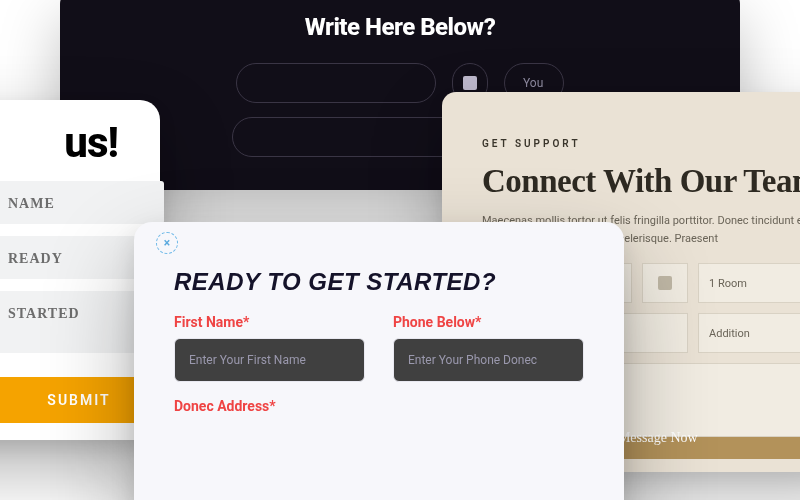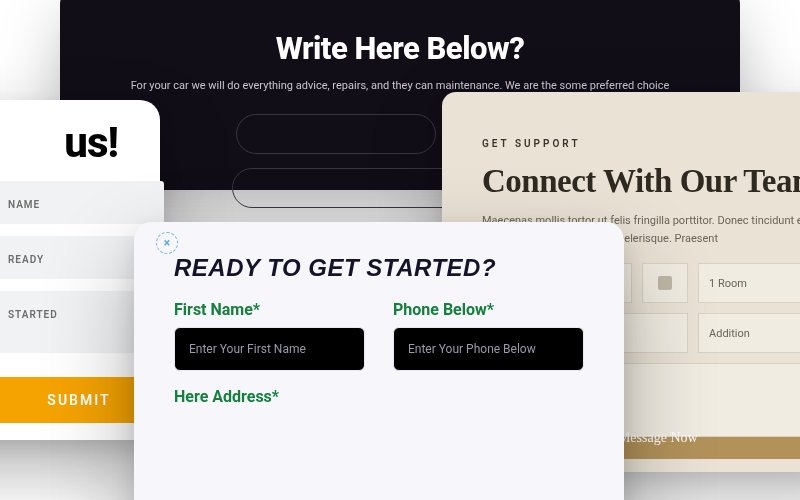--- a/index.html
+++ b/index.html
@@ -6,41 +6,41 @@
   html, body { width: 800px; height: 500px; overflow: hidden; font-family: -apple-system, BlinkMacSystemFont, "Segoe UI", Roboto, Arial, sans-serif; background: #fff; }
   .stage { position: relative; width: 800px; height: 500px; }
 
   
   .card-a {
     position: absolute; left: 60px; top: -10px; width: 680px; height: 200px;
     background: #110e18; border-radius: 14px; color: #fff; padding: 18px 40px 0 40px;
     box-shadow: 0 30px 60px rgba(0,0,0,.25);
     text-align: center;
   }
-  .card-a h1 { font-size: 31px; font-weight: 800; letter-spacing: -0.5px; margin-top: 22px; }
+  .card-a h1 { font-size: 24px; font-weight: 800; letter-spacing: -0.5px; margin-top: 5px; }
   .card-a p { font-size: 11px; color: #c9c6d2; margin-top: 12px; }
   .card-a .rows { margin-top: 22px; display: flex; flex-direction: column; gap: 14px; align-items: center; }
   .card-a .row { display: flex; gap: 16px; }
   .pill {
     border: 1px solid #3a3545; background: transparent; color: #8e8aa0;
     height: 40px; border-radius: 22px; padding: 0 18px; display: flex; align-items: center;
     font-size: 12px; min-width: 200px;
   }
   .pill.small { min-width: 36px; width: 36px; justify-content: center; padding: 0; color:#bdb8cc; }
   .icon-keypad { display:inline-block; width:14px; height:14px; background:#bdb8cc; border-radius:2px; }
 
   
   .card-b {
     position: absolute; left: -120px; top: 100px; width: 280px; height: 340px;
     background: #fff; border-radius: 20px; padding: 18px 24px;
     box-shadow: 0 30px 70px rgba(0,0,0,.30), 0 8px 18px rgba(0,0,0,.10);
   }
   .card-b h2 { font-size: 42px; font-weight: 800; letter-spacing: -1px; margin-bottom: 14px; text-align: right; padding-right: 18px; }
   .card-b .slot { background:#f1f2f3; border-radius:3px; padding: 12px 14px; margin: 12px 0 0 90px; width: 170px; }
-  .card-b .slot span { font-size: 10px; letter-spacing: 1px; color:#6d6d6d; font-weight:600; }
+  .card-b .slot span { font-size: 14px; letter-spacing: 1px; color:#6d6d6d; font-weight:600;font-family:Liberation Serif, serif; }
   .card-b .submit {
     margin: 24px 0 0 90px; width: 170px; height: 46px; background:#f5a300; color:#fff;
     display:flex; align-items:center; justify-content:center; font-size:14px; letter-spacing:2px; font-weight:600;
     border-radius:3px;
   }
 
   
   .card-c {
     position: absolute; left: 442px; top: 92px; width: 420px; height: 380px;
     background: #eae2d5; border-radius: 14px; padding: 46px 36px 0 40px;
@@ -65,36 +65,35 @@
   .card-d {
     position: absolute; left: 134px; top: 222px; width: 490px; height: 300px;
     background: #f7f7fb; border-radius: 18px; padding: 32px 40px 0 40px;
     box-shadow: 0 40px 90px rgba(0,0,0,.30), 0 10px 24px rgba(0,0,0,.12);
   }
   .card-d .close {
     position:absolute; top:10px; left:22px; width:22px; height:22px; border-radius:50%;
     border:1px dashed #6fb9e8; display:flex; align-items:center; justify-content:center;
     color:#5aa9de; font-size:12px; font-weight:700;
   }
-  .card-d h2 { font-family: "Arial Black", Impact, sans-serif; font-size: 24px; font-weight:900; font-style: italic; letter-spacing: 0.5px; color:#15132a; }
+  .card-d h2 { font-family: "Arial Black", Impact, sans-serif; font-size: 24px; font-weight:900; font-style: italic; letter-spacing: 0.5px; margin-top: 14px; color:#15132a; }
   .card-d .grid { margin-top: 18px; display:grid; grid-template-columns: 1fr 1fr; gap: 16px 28px; }
-  .card-d label { font-size: 16px; font-weight:700; color:#15803d; display:block; margin-bottom:8px; }
+  .card-d label { font-size: 14px; font-weight:700; color:#ef4444; display:block; margin-bottom:8px; }
   .card-d .inp {
-    height: 44px; background:#000000; border:1px solid #e9e9f1; border-radius:6px;
+    height: 44px; background:#404040; border:1px solid #e9e9f1; border-radius:6px;
     display:flex; align-items:center; padding: 0 14px; font-size:12px; color:#9a98ad;
   }
 </style>
 </head>
 <body>
 
 <div class="stage">
 
   <section class="card-a">
     <h1>Write Here Below?</h1>
-    <p>For your car we will do everything advice, repairs, and they can maintenance. We are the some preferred choice</p>
     <div class="rows">
       <div class="row">
         <div class="pill"></div>
         <div class="pill small">
             <span class="icon-keypad"></span>
           </div>
         <div class="pill" style="min-width:60px">You</div>
       </div>
       <div class="row">
         <div class="pill" style="min-width:260px"></div>
@@ -133,21 +132,21 @@
         <span>×</span>
       </div>
     <h2>READY TO GET STARTED?</h2>
     <div class="grid">
       <div>
         <label>First Name*</label>
         <div class="inp">Enter Your First Name</div>
       </div>
       <div>
         <label>Phone Below*</label>
-        <div class="inp">Enter Your Phone Below</div>
+        <div class="inp">Enter Your Phone Donec</div>
       </div>
       <div>
-        <label>Here Address*</label>
+        <label>Donec Address*</label>
       </div>
     </div>
   </section>
 
 </div>
 
 </body></html>

